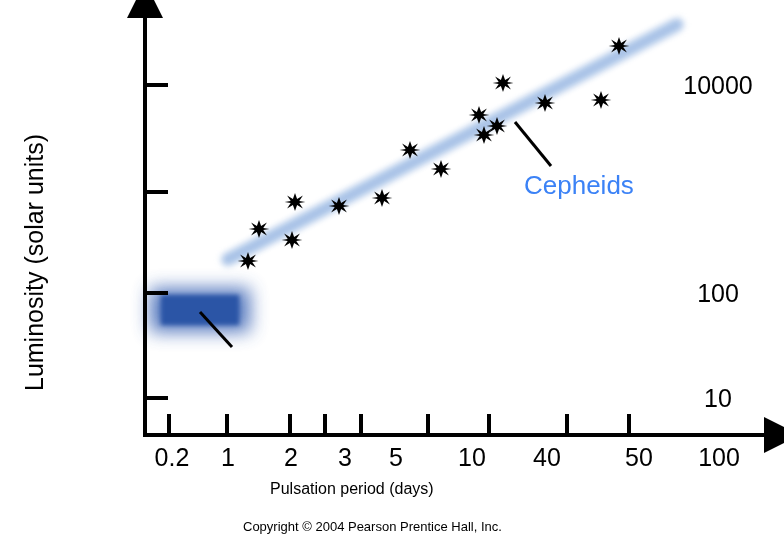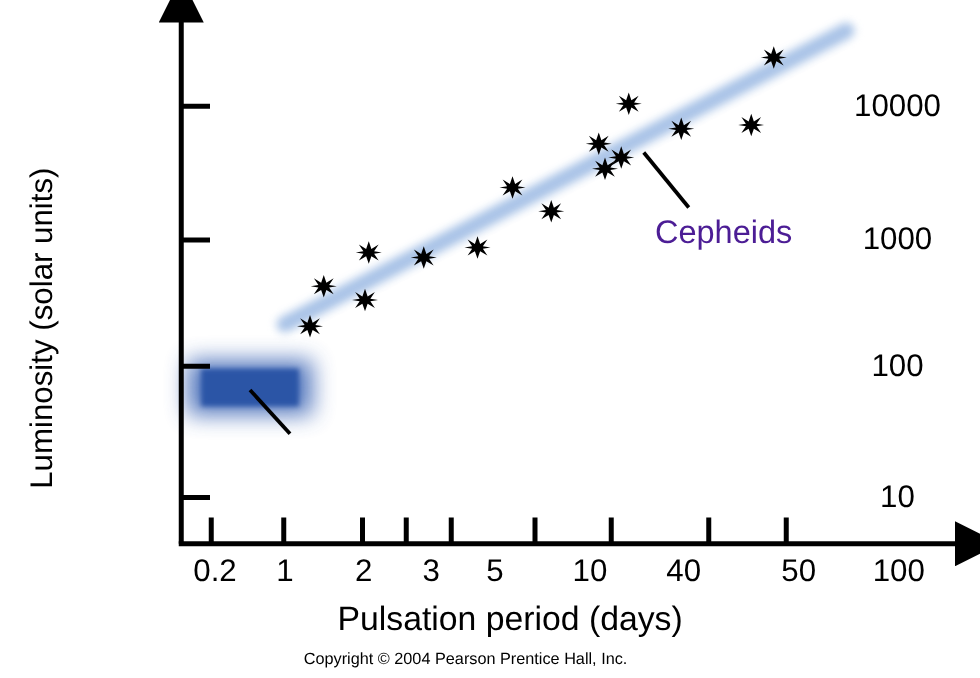--- a/index.html
+++ b/index.html
@@ -37,21 +37,21 @@
   }
   #ylabel {
     font-size: 25px;
     left: -116px;
     top: 248px;
     width: 300px;
     text-align: center;
     transform: rotate(-90deg);
   }
   #xlabel {
-    font-size: 27px;
+    font-size: 16px;
     left: 270px;
     top: 480px;
   }
   #copyright {
     font-size: 13px;
     left: 243px;
     top: 519px;
     font-family: "Liberation Sans", sans-serif;
   }
   .tick-label {
@@ -60,21 +60,21 @@
     font-family: "Liberation Sans", sans-serif;
     color: #000;
     text-align: center;
     white-space: nowrap;
   }
   .xtick-label { top: 443px; transform: translateX(-50%); }
   .ytick-label { right: 0; transform: translateY(-50%); }
   .ann-text {
     position: absolute;
     font-size: 26px;
-    color: #4c1d95;
+    color: #3b82f6;
     white-space: nowrap;
     font-family: "Liberation Sans", sans-serif;
   }
   #ann-cepheids { left: 524px; top: 170px; }
   #ann-rrlyrae  { left: 207px; top: 348px; }
   #rr-box-wrap {
     position: absolute;
     left: 144px;
     top: 282px;
     width: 112px;
@@ -179,21 +179,20 @@
       <use href="#starmark" x="545" y="103"></use>
       <use href="#starmark" x="601" y="100"></use>
       <use href="#starmark" x="619" y="46"></use>
     </g>
 
     <line x1="515" y1="122" x2="551" y2="166" stroke="#000" stroke-width="3"></line>
     <line x1="200" y1="312" x2="232" y2="347" stroke="#000" stroke-width="3"></line>
   </svg>
 
   <div class="tick-label ytick-label" style="top:85px; width:132px;">10000</div>
-  <div class="tick-label ytick-label" style="top:192px; width:132px;">1000</div>
   <div class="tick-label ytick-label" style="top:293px; width:132px;">100</div>
   <div class="tick-label ytick-label" style="top:398px; width:132px;">10</div>
 
   <div class="tick-label xtick-label" style="left:172px;">0.2</div>
   <div class="tick-label xtick-label" style="left:228px;">1</div>
   <div class="tick-label xtick-label" style="left:291px;">2</div>
   <div class="tick-label xtick-label" style="left:345px;">3</div>
   <div class="tick-label xtick-label" style="left:396px;">5</div>
   <div class="tick-label xtick-label" style="left:472px;">10</div>
   <div class="tick-label xtick-label" style="left:547px;">40</div>

